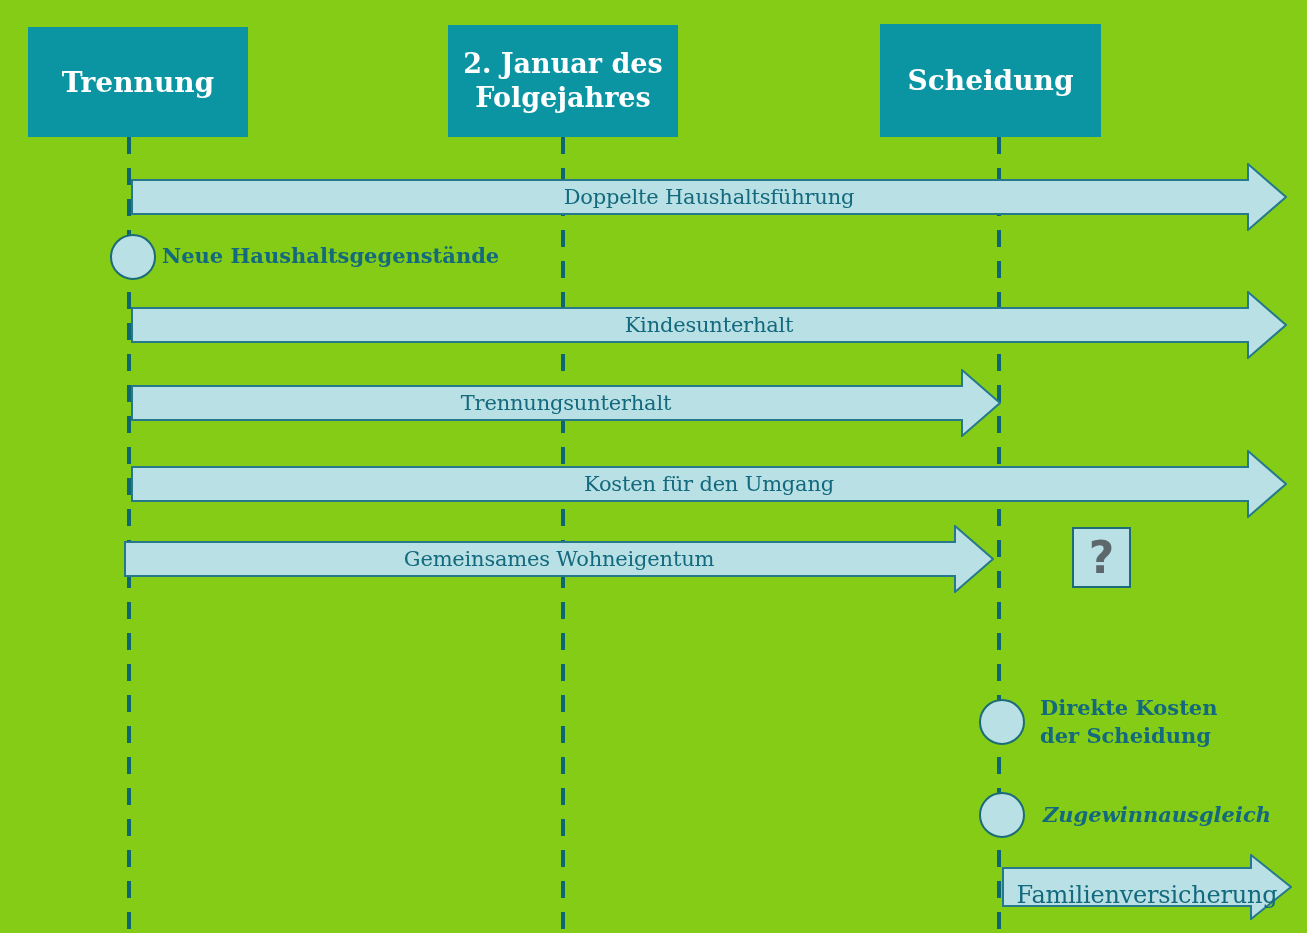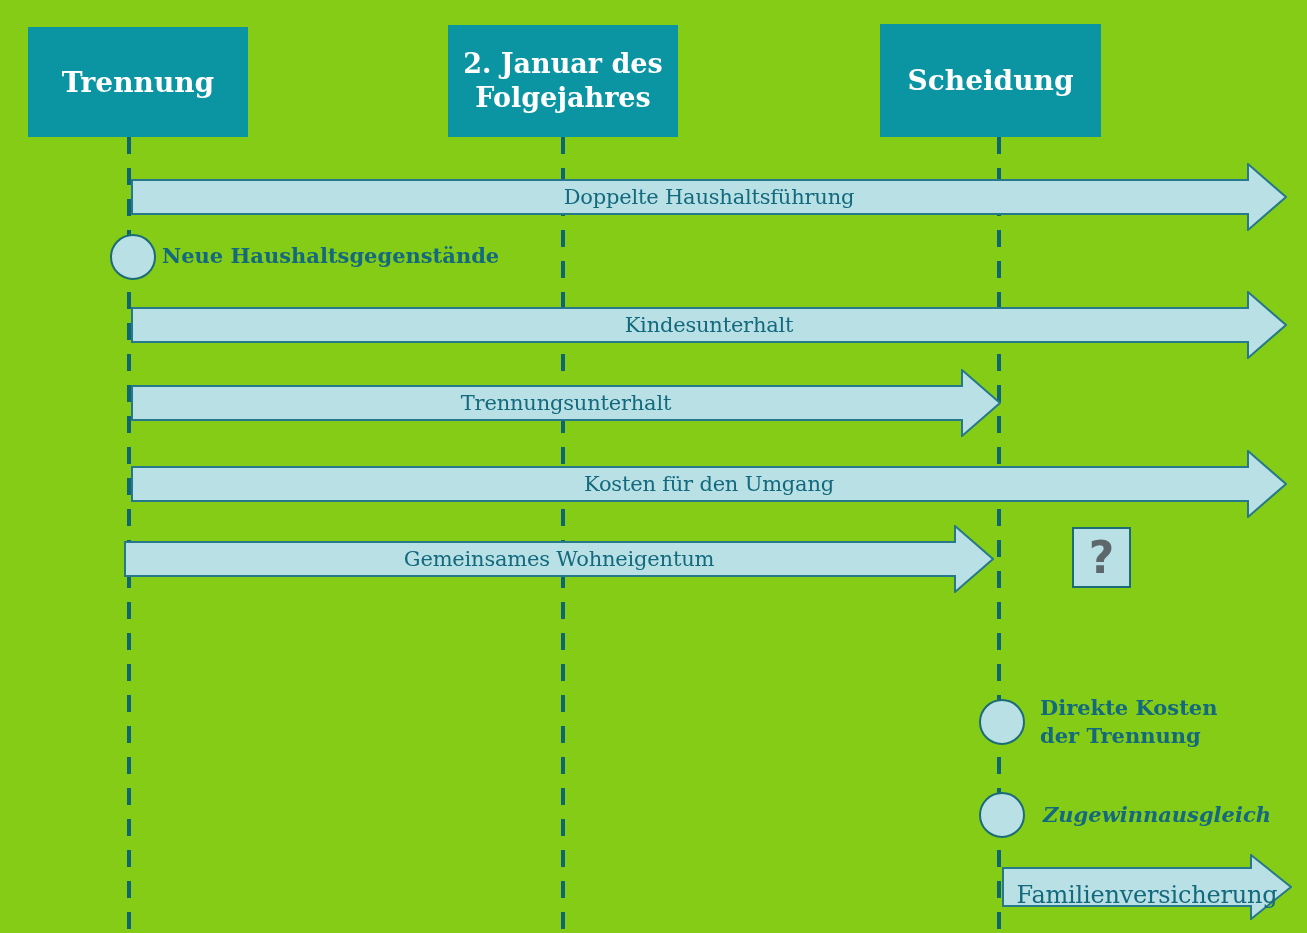--- a/index.html
+++ b/index.html
@@ -108,21 +108,21 @@
 
   <div class="qbox">
     <span class="qmark">?</span>
   </div>
 
 
   <div class="event-circle" id="c-haushalt"></div>
   <div class="event-label" id="l-haushalt">Neue Haushaltsgegenstände</div>
 
   <div class="event-circle" id="c-direkte"></div>
-  <div class="event-label" id="l-direkte">Direkte Kosten der Trennung</div>
+  <div class="event-label" id="l-direkte">Direkte Kosten der Scheidung</div>
 
   <div class="event-circle" id="c-zugewinn"></div>
   <div class="event-label" id="l-zugewinn">Zugewinnausgleich</div>
 
   <div class="arrow-wrap" id="a-familien">
     <svg class="arrow-svg" width="290" height="66">
       <polygon points="1,14 249,14 249,1 289,33 249,65 249,52 1,52" fill="#b9e0e4" stroke="#26798a" stroke-width="2"></polygon>
     </svg>
     <span class="arrow-label">Familienversicherung</span>
   </div>

